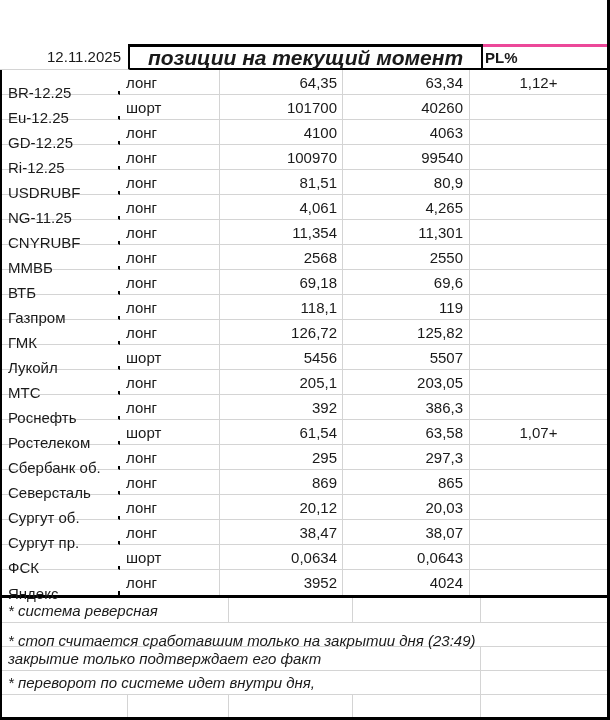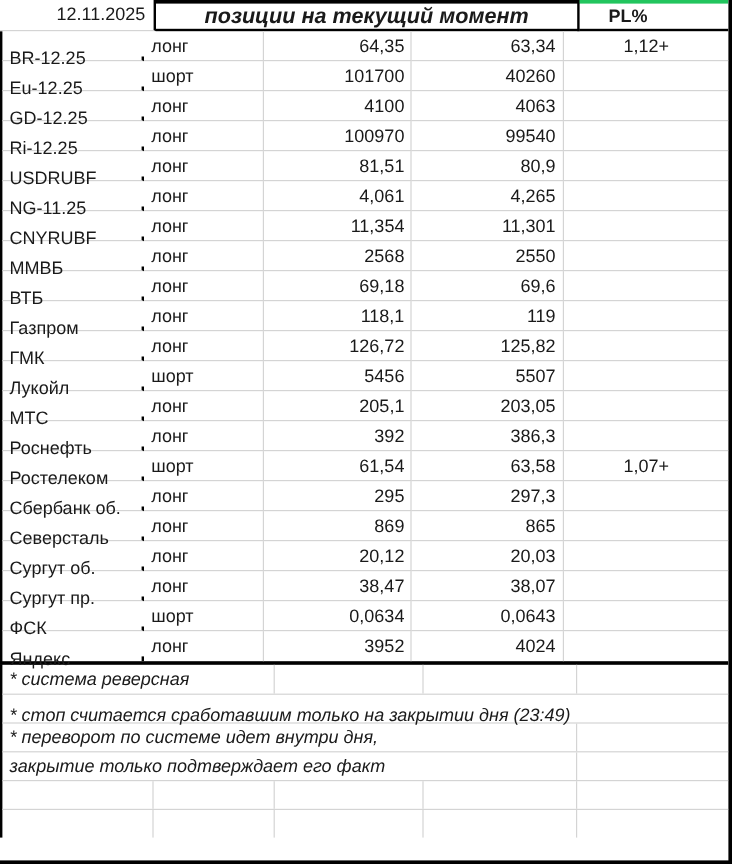--- a/index.html
+++ b/index.html
@@ -11,24 +11,24 @@
     border-right:3px solid #000;
     border-bottom:3px solid #000;
     font-family:"Liberation Sans", sans-serif;
     font-size:15px;
     color:#1a1a1a;
     overflow:hidden;
   }
   .cell{box-sizing:border-box;display:flex;align-items:center;white-space:nowrap;overflow:visible;}
 
   
-  .hrow1{display:flex;height:26px;}
+  .hrow1{display:flex;height:26px;margin-top:44px;}
   .date-cell{width:130px;border-right:2px solid #000;border-bottom:1px solid #d4d4d4;justify-content:flex-end;padding-right:7px;}
-  .title-cell{width:353px;border-top:3px solid #000;border-right:2px solid #000;border-bottom:2px solid #000;justify-content:center;font-weight:bold;font-style:italic;font-size:18px;}
-  .plhead-cell{flex:1;border-top:3px solid #22c55e;border-bottom:2px solid #000;padding-left:24px;font-weight:bold;}
+  .title-cell{width:353px;border-top:3px solid #000;border-right:2px solid #000;border-bottom:2px solid #000;justify-content:center;font-weight:bold;font-style:italic;font-size:21px;}
+  .plhead-cell{flex:1;border-top:3px solid #ec4899;border-bottom:2px solid #000;padding-left:2px;font-weight:bold;}
 
   
   .hrow2{display:flex;height:24px;border-bottom:3px solid #000;}
   .hrow2 .cell{font-weight:bold;font-style:italic;padding-left:6px;}
   .h2a{width:130px;border-right:2px solid #000;}
   .h2b{width:101px;border-right:2px solid #000;}
   .h2c{width:124px;border-right:2px solid #000;}
   .h2d{width:128px;border-right:2px solid #000;}
   .h2e{flex:1;}
 
@@ -220,25 +220,25 @@
     <div class="frow first">
       <div class="fc w227 gr">* система реверсная</div>
       <div class="fc w124 gr"></div>
       <div class="fc w128 gr"></div>
       <div class="fc fill"></div>
     </div>
     <div class="frow">
       <div class="fc fill">* стоп считается сработавшим только на закрытии дня (23:49)</div>
     </div>
     <div class="frow">
+      <div class="fc w479 gr">закрытие только подтверждает его факт</div>
+      <div class="fc fill"></div>
+    </div>
+    <div class="frow">
       <div class="fc w479 gr">* переворот по системе идет внутри дня,</div>
-      <div class="fc fill"></div>
-    </div>
-    <div class="frow">
-      <div class="fc w479 gr">закрытие только подтверждает его факт</div>
       <div class="fc fill"></div>
     </div>
     <div class="frow">
       <div class="fc wA gr"></div>
       <div class="fc wB gr"></div>
       <div class="fc wC gr"></div>
       <div class="fc wD gr"></div>
       <div class="fc fill"></div>
     </div>
     <div class="frow">

